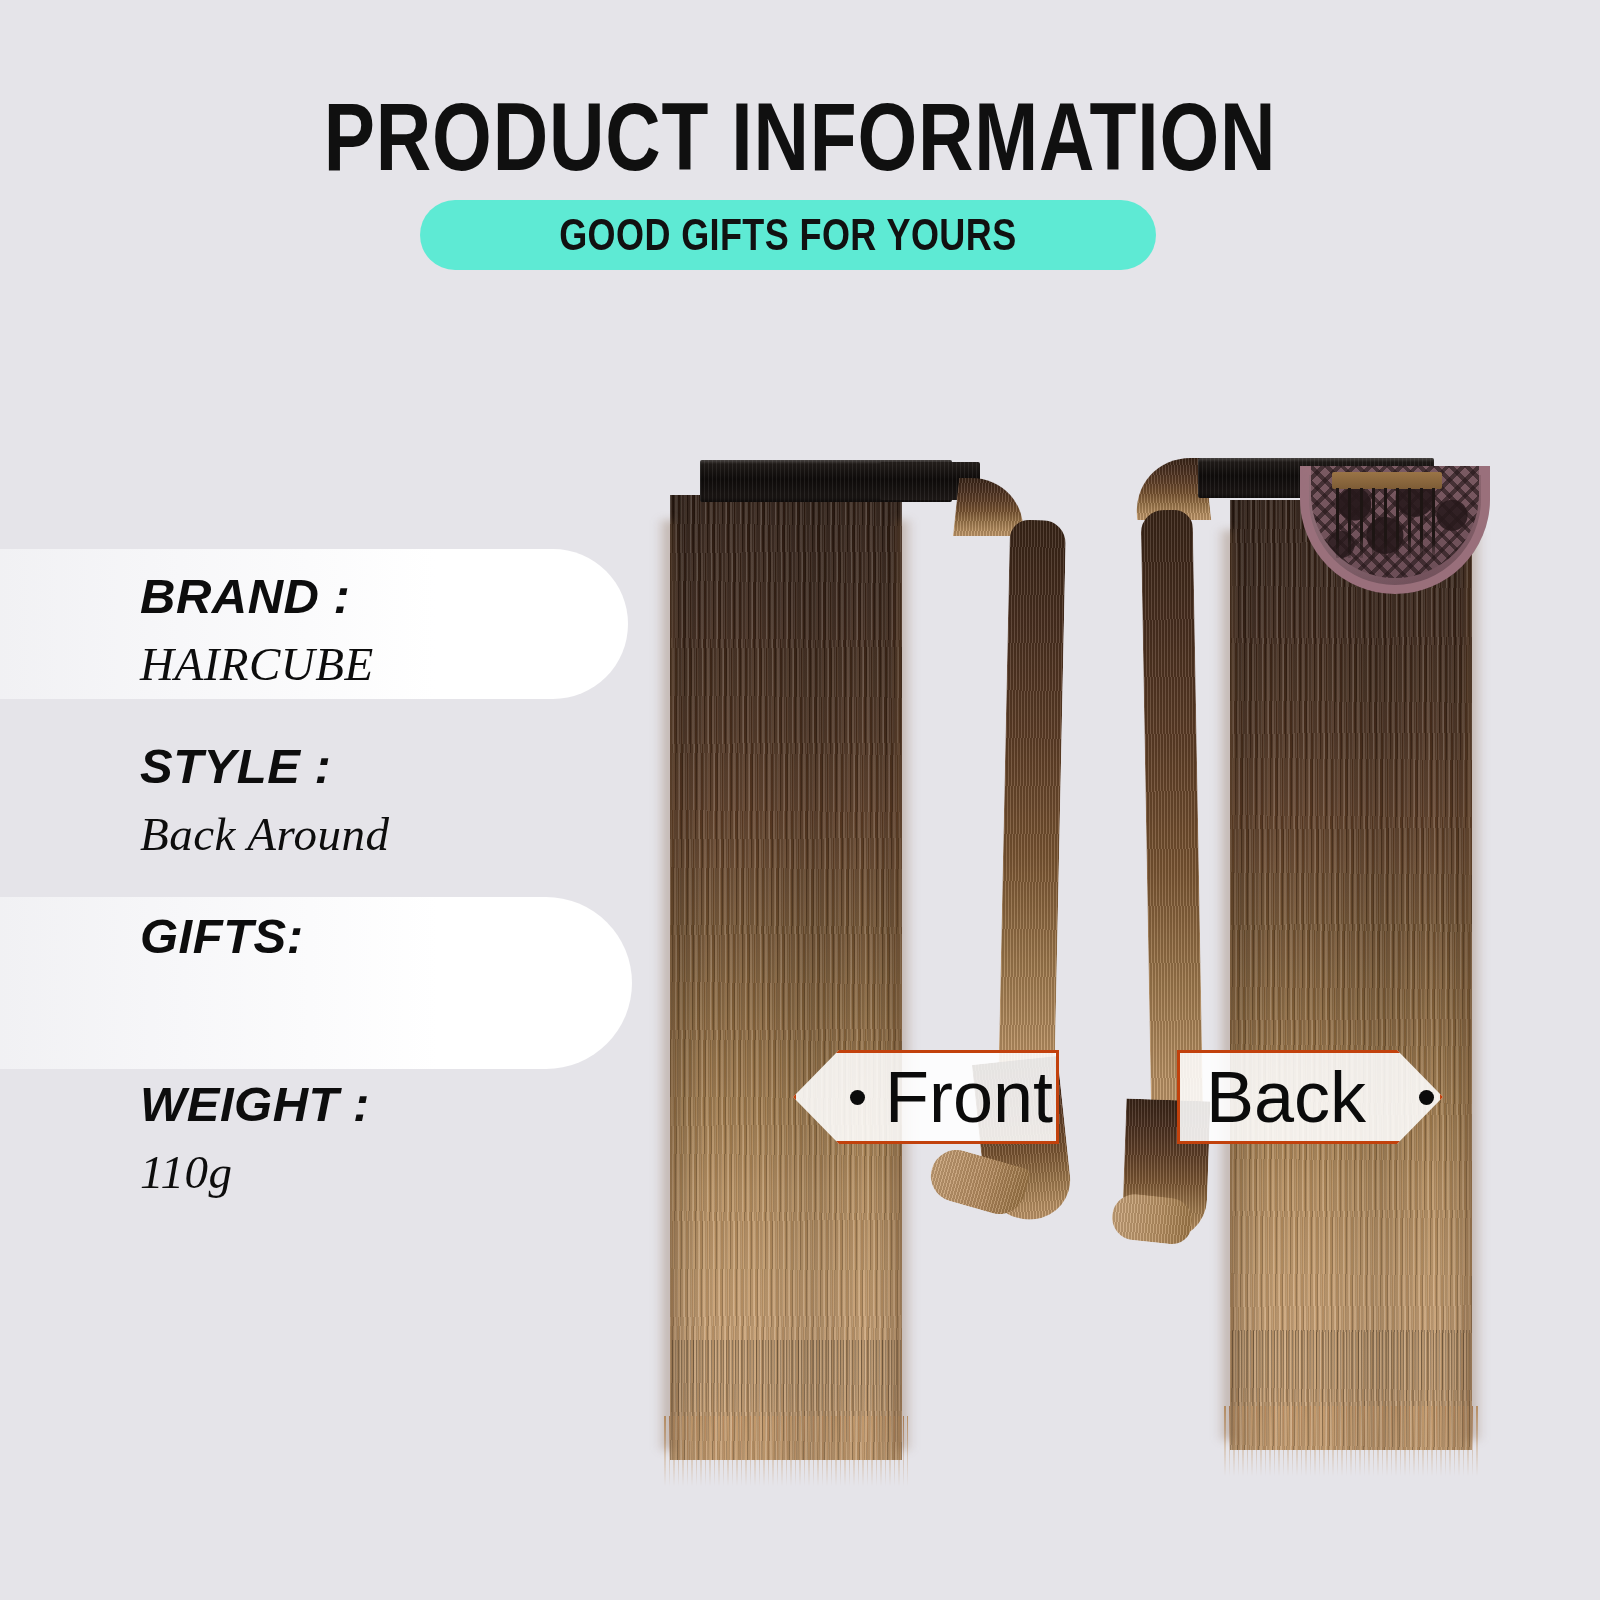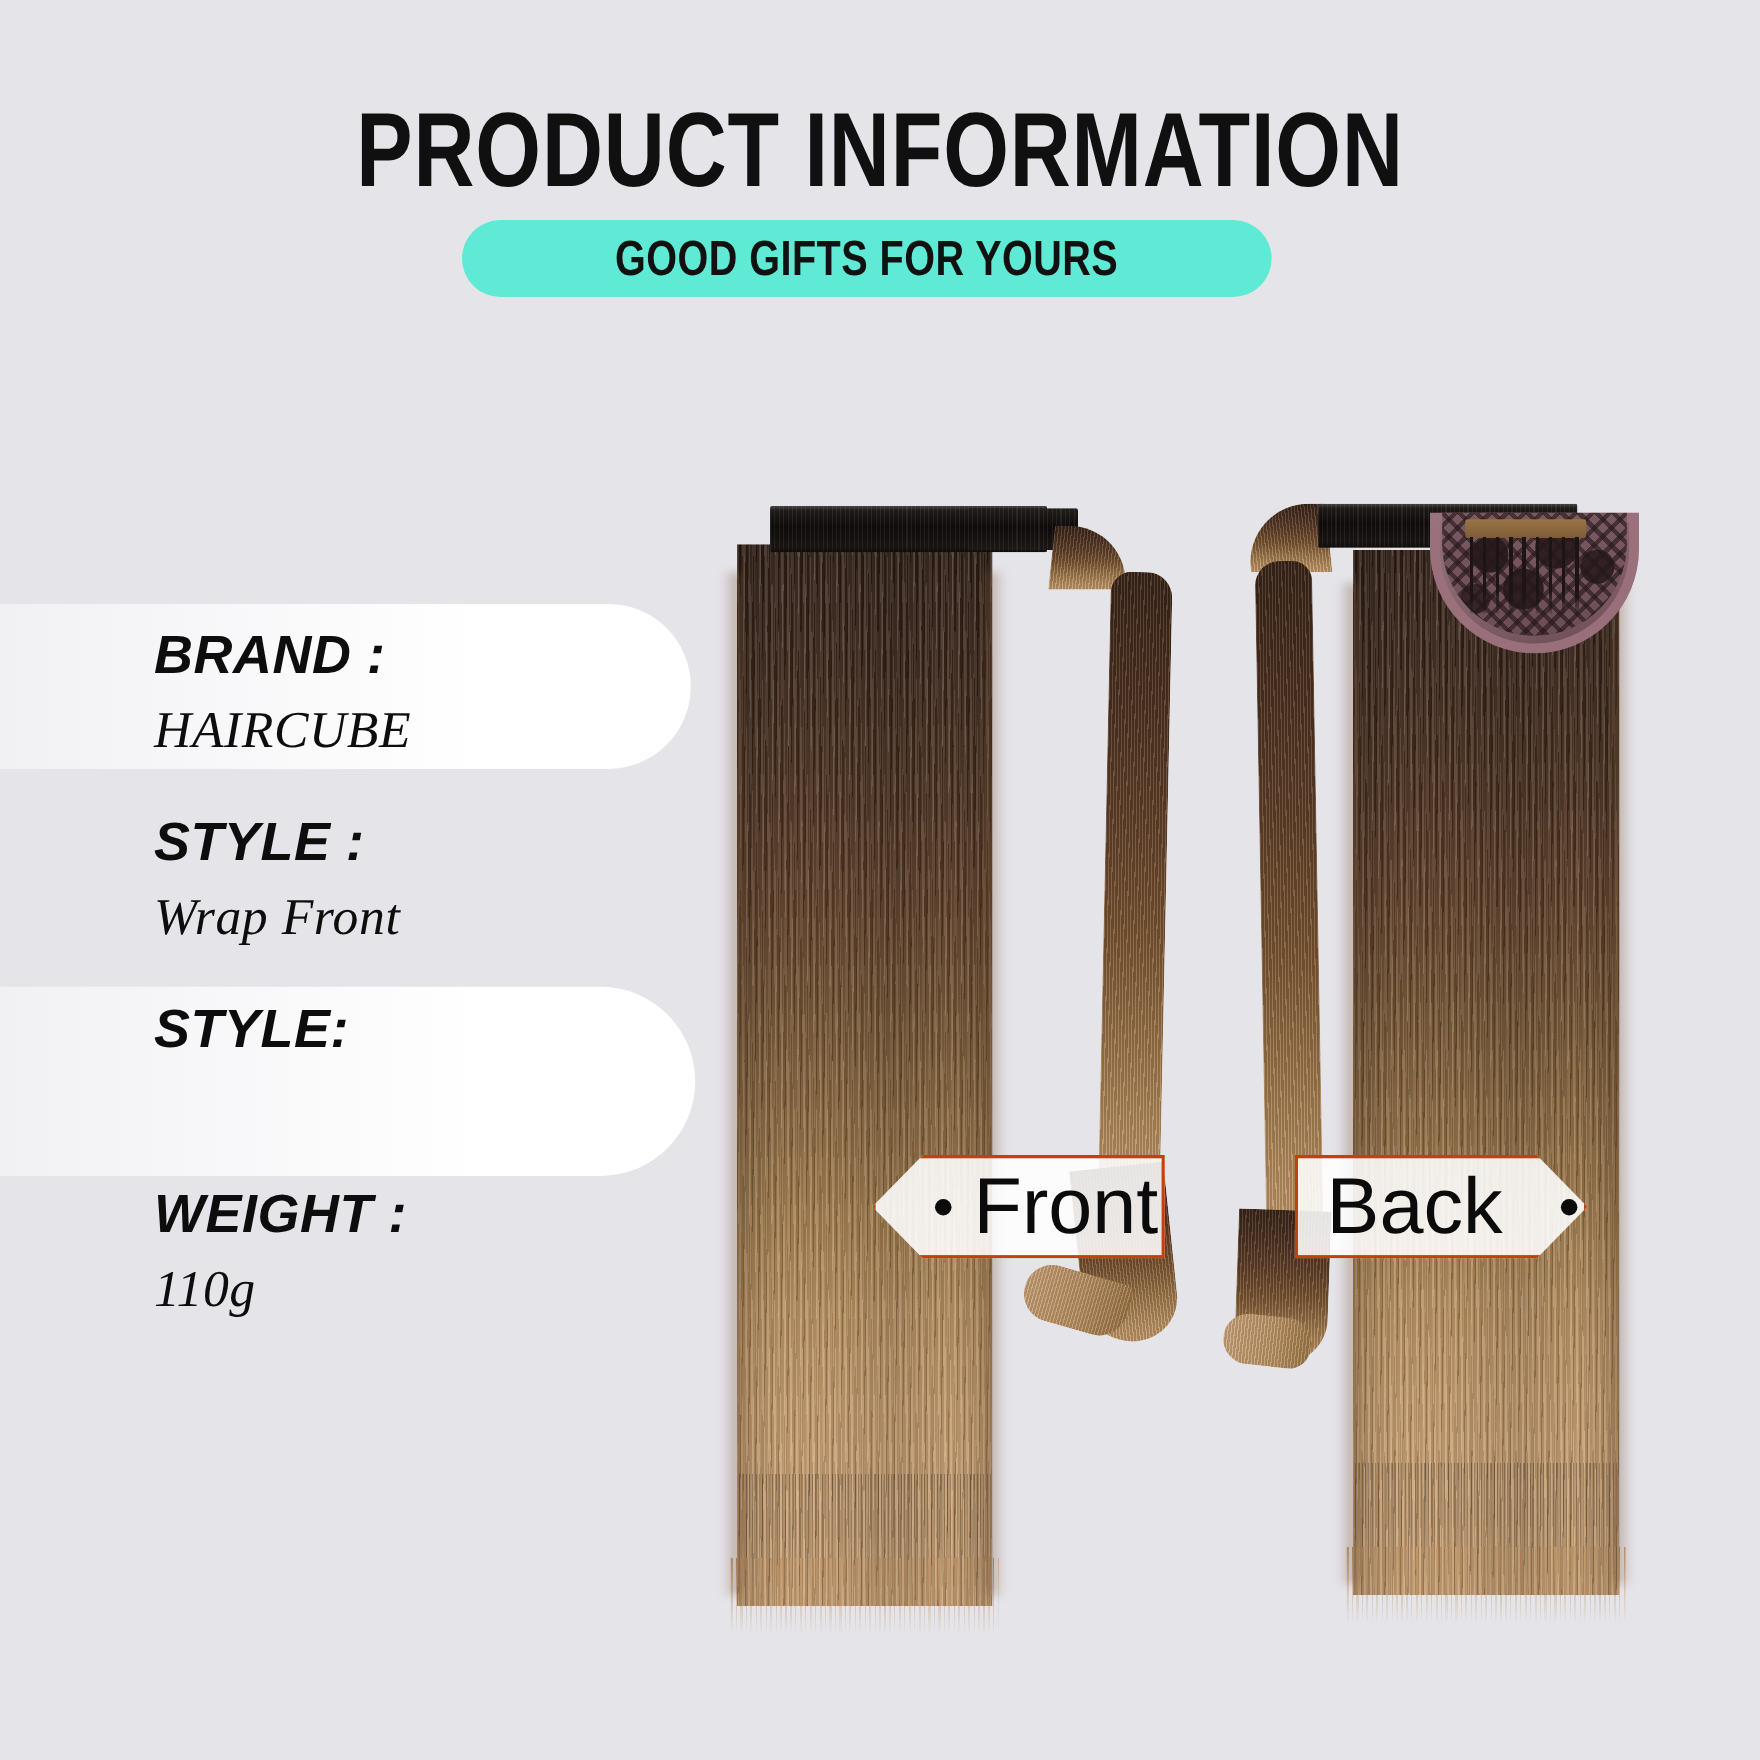--- a/index.html
+++ b/index.html
@@ -251,25 +251,25 @@
   <div class="pill brand"></div>
   <div class="pill length"></div>
 
   <div class="spec s1">
     <span class="k">BRAND :</span>
     <span class="v">HAIRCUBE</span>
   </div>
 
   <div class="spec s2">
     <span class="k">STYLE :</span>
-    <span class="v">Wrap Front</span>
+    <span class="v">Back Around</span>
   </div>
 
   <div class="spec s3">
-    <span class="k">STYLE:</span>
+    <span class="k">GIFTS:</span>
   </div>
 
   <div class="spec s4">
     <span class="k">WEIGHT :</span>
     <span class="v">110g</span>
   </div>
 
   <div class="photo">
 
     <div>

